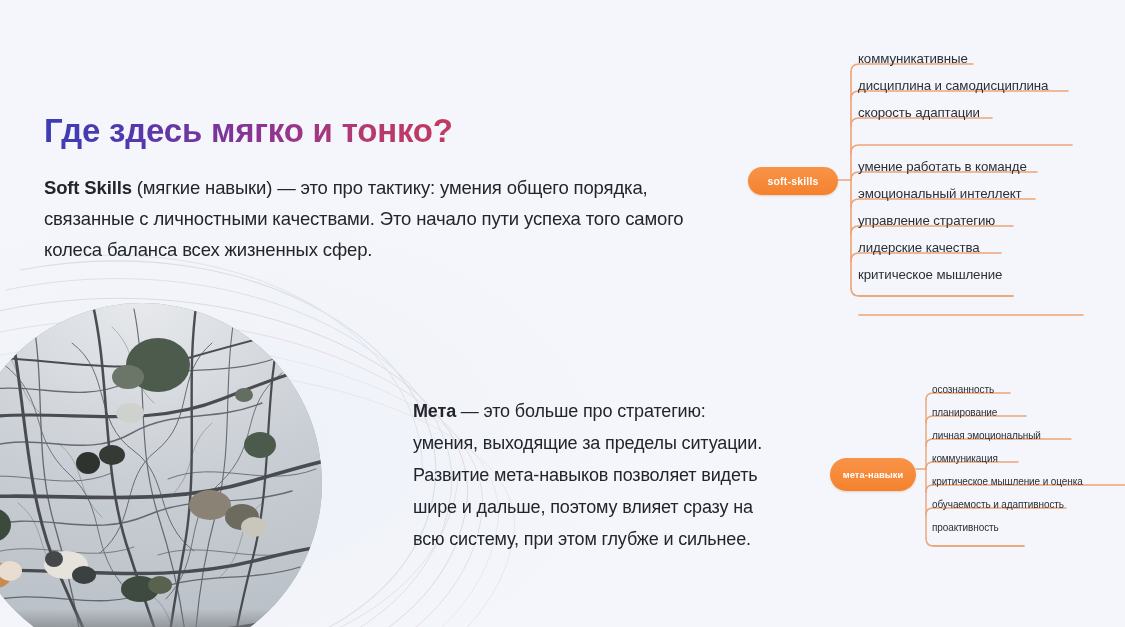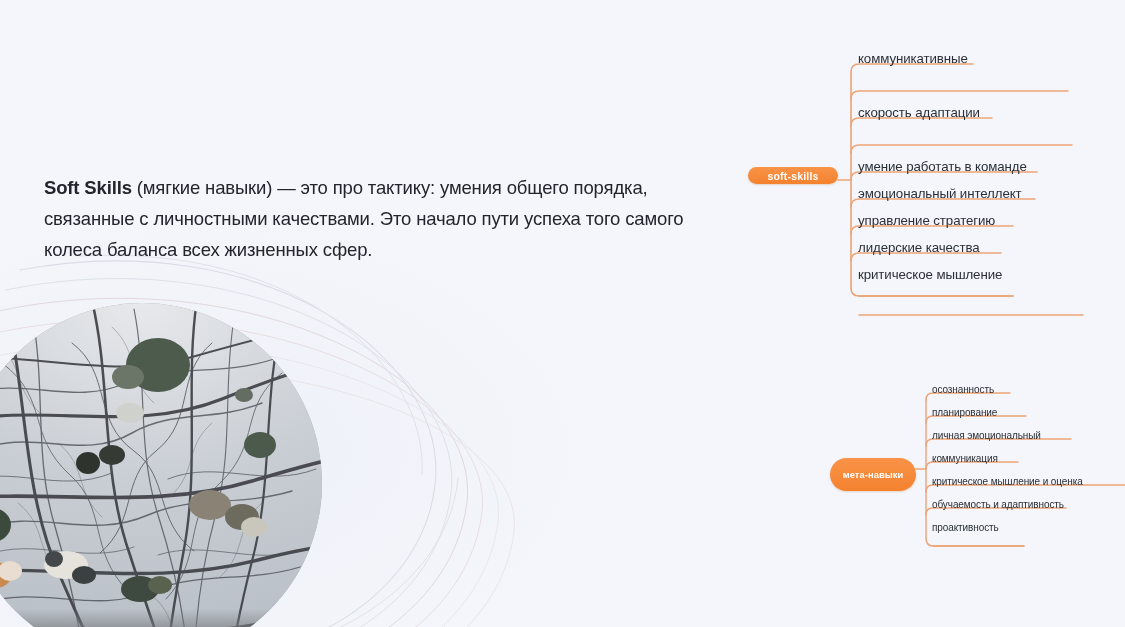--- a/index.html
+++ b/index.html
@@ -125,21 +125,21 @@
     position: absolute;
     color: #2b3038;
     white-space: nowrap;
     letter-spacing: -0.1px;
   }
 
   
   #mm-soft { left: 745px; top: 30px; width: 380px; height: 285px; }
   #mm-soft .mm-badge {
     left: 3px; top: 137px;
-    width: 90px; height: 17px;
+    width: 90px; height: 28px;
     font-size: 10.5px;
     letter-spacing: 0.2px;
   }
   #mm-soft .mm-item { font-size: 13.3px; left: 113px; }
 
   
   #mm-meta { left: 828px; top: 378px; width: 297px; height: 180px; }
   #mm-meta .mm-badge {
     left: 2px; top: 80px;
     width: 86px; height: 33px;
@@ -232,23 +232,25 @@
         <ellipse cx="104" cy="262" rx="22" ry="14" fill="#e6e3dd"></ellipse>
         <ellipse cx="92" cy="256" rx="9" ry="8" fill="#44484a"></ellipse>
         <ellipse cx="122" cy="272" rx="12" ry="9" fill="#3b4040"></ellipse>
         <ellipse cx="178" cy="286" rx="19" ry="13" fill="#3e4a3f"></ellipse>
         <ellipse cx="198" cy="282" rx="12" ry="9" fill="#59614f"></ellipse>
       </g>
     </svg>
     <div class="ground"></div>
   </div>
 
+  <h1 class="headline">Где здесь мягко и тонко?</h1>
 
   <p class="para" id="soft-para"><b>Soft Skills</b><span> (мягкие навыки) — это про тактику:  умения общего порядка, связанные с личностными качествами. Это начало пути успеха того самого колеса баланса всех жизненных сфер.</span></p>
 
+  <p class="para" id="meta-para"><b>Мета</b><span> — это больше про стратегию: умения, выходящие за пределы ситуации. Развитие мета-навыков позволяет видеть шире и дальше, поэтому влияет сразу на всю систему, при этом глубже и сильнее.</span></p>
 
   <div class="mindmap" id="mm-soft">
     <svg class="mm-lines" width="380" height="290" viewBox="0 0 380 290" fill="none">
       <g stroke="#eda477" stroke-width="1.6" fill="none" stroke-linecap="round">
 
         <path d="M93 150 H 106"></path>
 
         <path d="M106 42 V 258"></path>
 
         <path d="M106 42 Q 106 34 114 34 H 228"></path>
@@ -262,20 +264,21 @@
         <path d="M106 258 Q 106 266 114 266 H 268"></path>
         <path d="M114 266 H 268"></path>
 
         <path d="M114 285 H 338"></path>
       </g>
     </svg>
 
     <div class="mm-badge">soft-skills</div>
 
     <div class="mm-item" style="top:21px">коммуникативные</div>
+    <div class="mm-item" style="top:48px">дисциплина и самодисциплина</div>
     <div class="mm-item" style="top:75px">скорость адаптации</div>
     <div class="mm-item" style="top:129px">умение работать в команде</div>
     <div class="mm-item" style="top:156px">эмоциональный интеллект</div>
     <div class="mm-item" style="top:183px">управление стратегию</div>
     <div class="mm-item" style="top:210px">лидерские качества</div>
     <div class="mm-item" style="top:237px">критическое мышление</div>
   </div>
 
   <div class="mindmap" id="mm-meta">
     <svg class="mm-lines" width="300" height="185" viewBox="0 0 300 185" fill="none">

